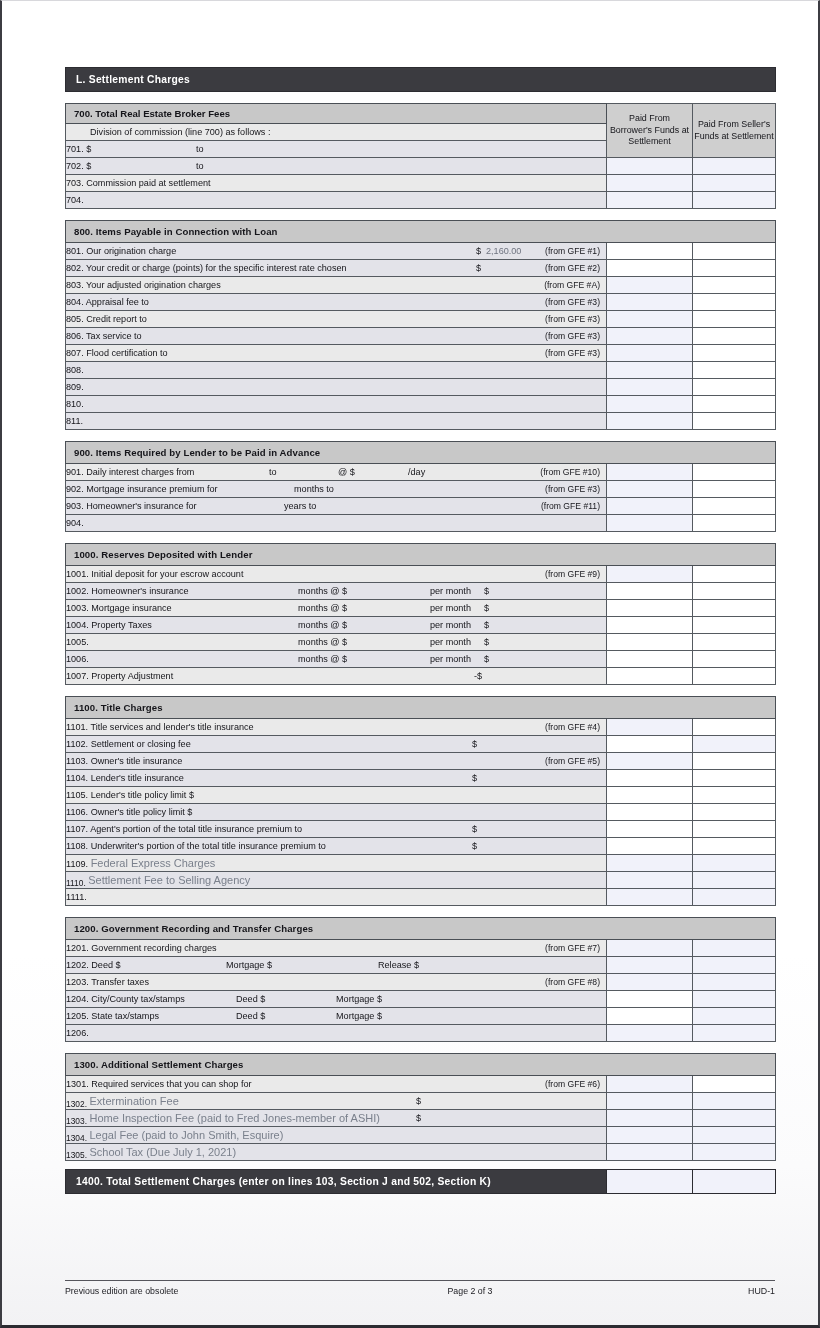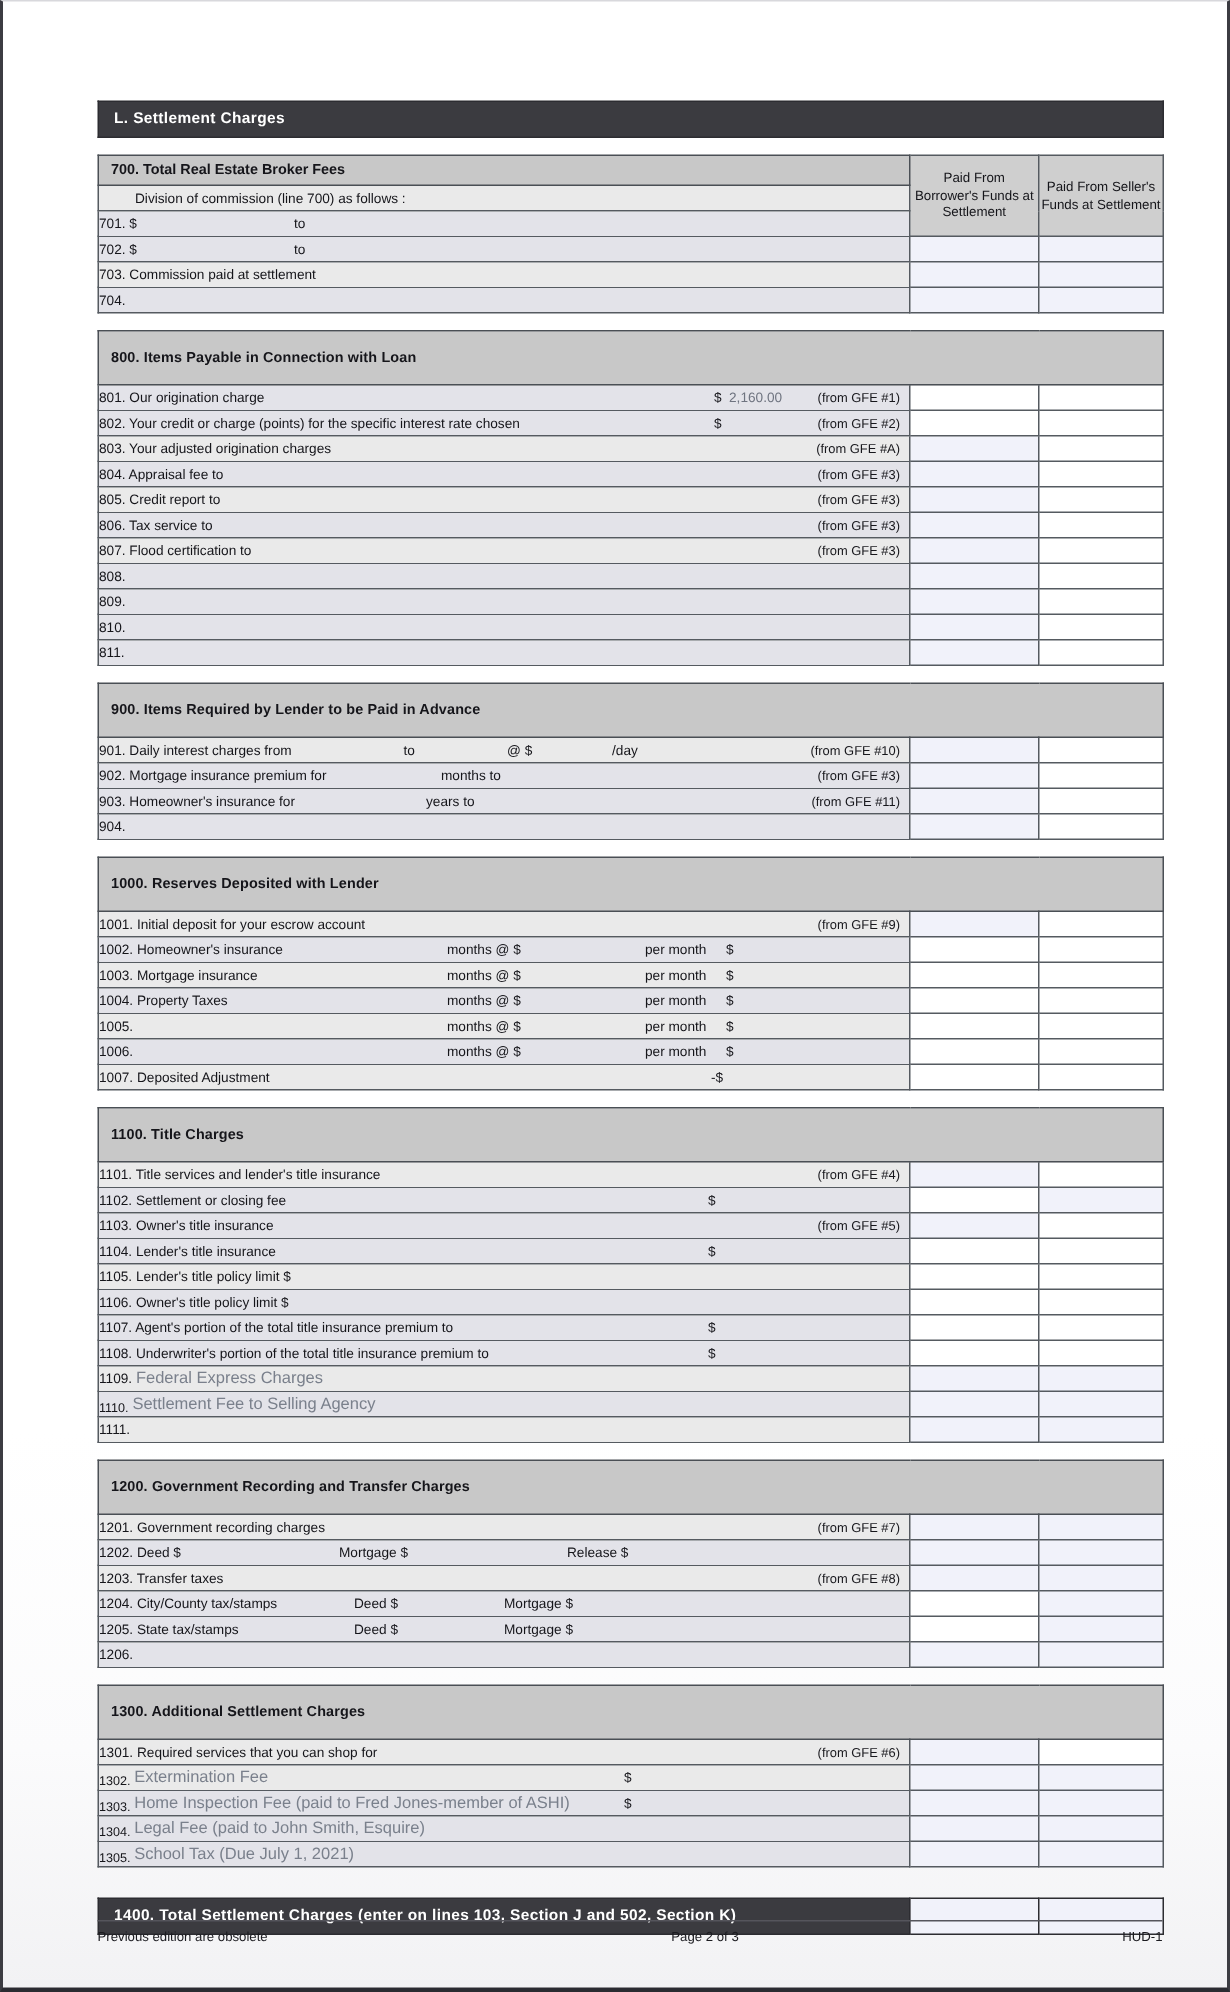--- a/index.html
+++ b/index.html
@@ -28,21 +28,21 @@
   .sect col.lbl  { width: 541px; }
   .sect col.cA   { width: 86px; }
   .sect col.cB   { width: 83px; }
 
   .sect td { border: 1px solid #555a60; padding: 0; height: 17px; vertical-align: middle; }
 
   
   .shead td {
     background: #c8c8c8;
     font-size: 9.6px; font-weight: bold; color: #15151a;
-    padding: 4px 0 4px 8px; height: 36px; letter-spacing: .1px;
+    padding: 4px 0 4px 8px; height: 22px; letter-spacing: .1px;
     border: 1px solid #4a4f55;
   }
   
   .banner td {
     background: #3b3b40; color: #ffffff;
     font-size: 10.3px; font-weight: bold; letter-spacing: .25px;
     padding: 6px 0 6px 10px; height: 22px; border: 1px solid #2c2c31;
   }
 
   
@@ -382,21 +382,21 @@
             <span class="tabp" style="left:232px">months @ $</span>
             <span class="tabp" style="left:364px">per month</span>
             <span class="tabp" style="left:418px">$</span>
           </td>
           <td class="amt"></td>
           <td class="amt"></td>
         </tr>
         <tr class="rowB">
           <td class="lc">
             <span class="lnum">1007.</span>
-            <span>Deposited Adjustment</span>
+            <span>Property Adjustment</span>
             <span class="tabp" style="left:408px">-$</span>
           </td>
           <td class="amt"></td>
           <td class="amt"></td>
         </tr>
       </tbody>
     </table>
 
     <table class="sect">
       <colgroup>
@@ -565,21 +565,21 @@
         <tr class="rowA">
           <td class="lc">
             <span class="lnum">1206.</span>
           </td>
           <td class="amt fill"></td>
           <td class="amt fill"></td>
         </tr>
       </tbody>
     </table>
 
-    <table class="sect" style="margin-bottom:20px">
+    <table class="sect" style="margin-bottom:8px">
       <colgroup>
           <col class="lbl">
           <col class="cA">
           <col class="cB">
         </colgroup>
       <tbody>
         <tr class="shead">
           <td colspan="3">1300. Additional Settlement Charges</td>
         </tr>
         <tr class="rowB">

